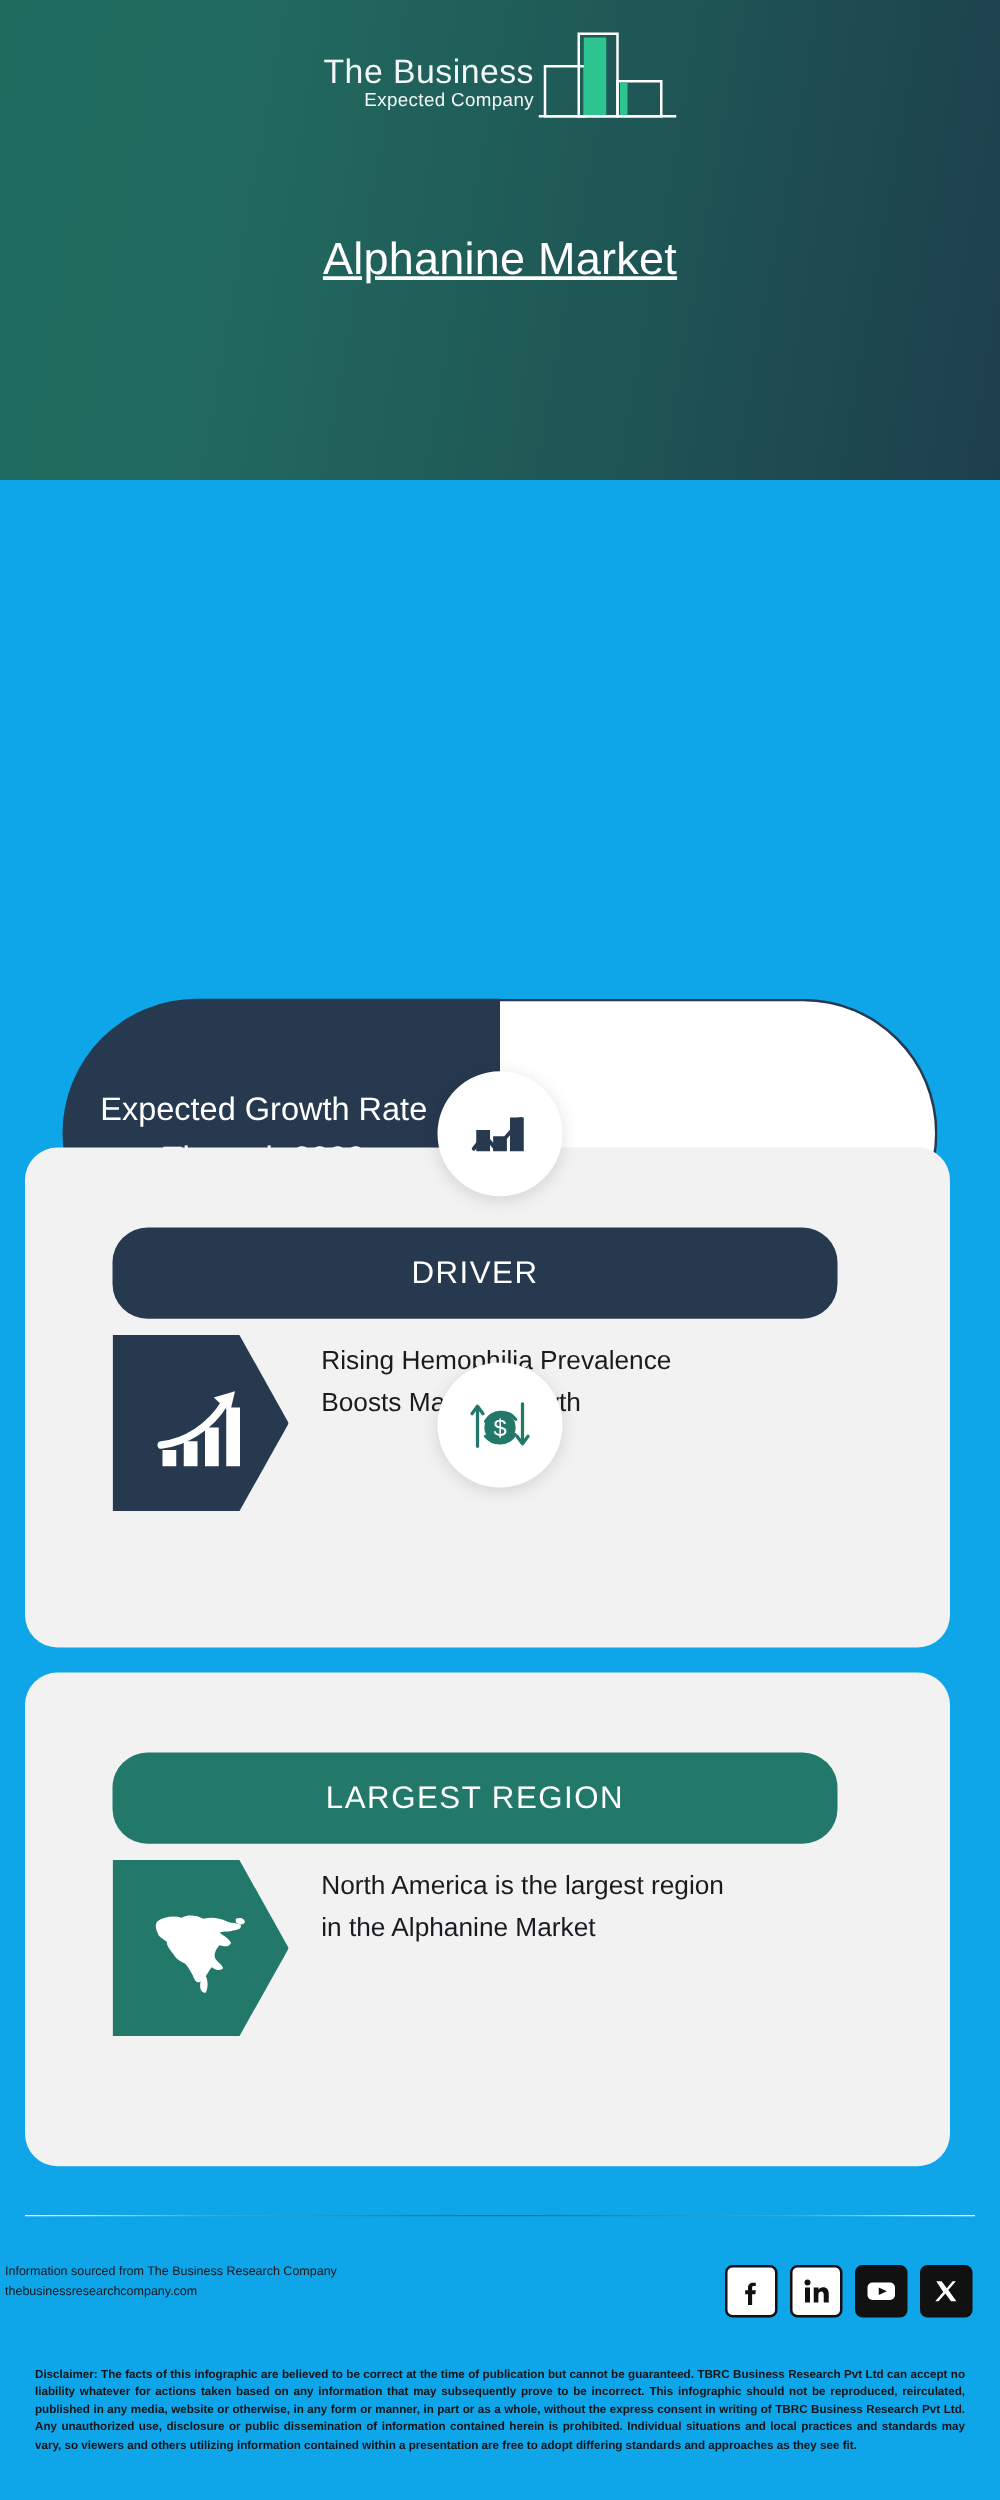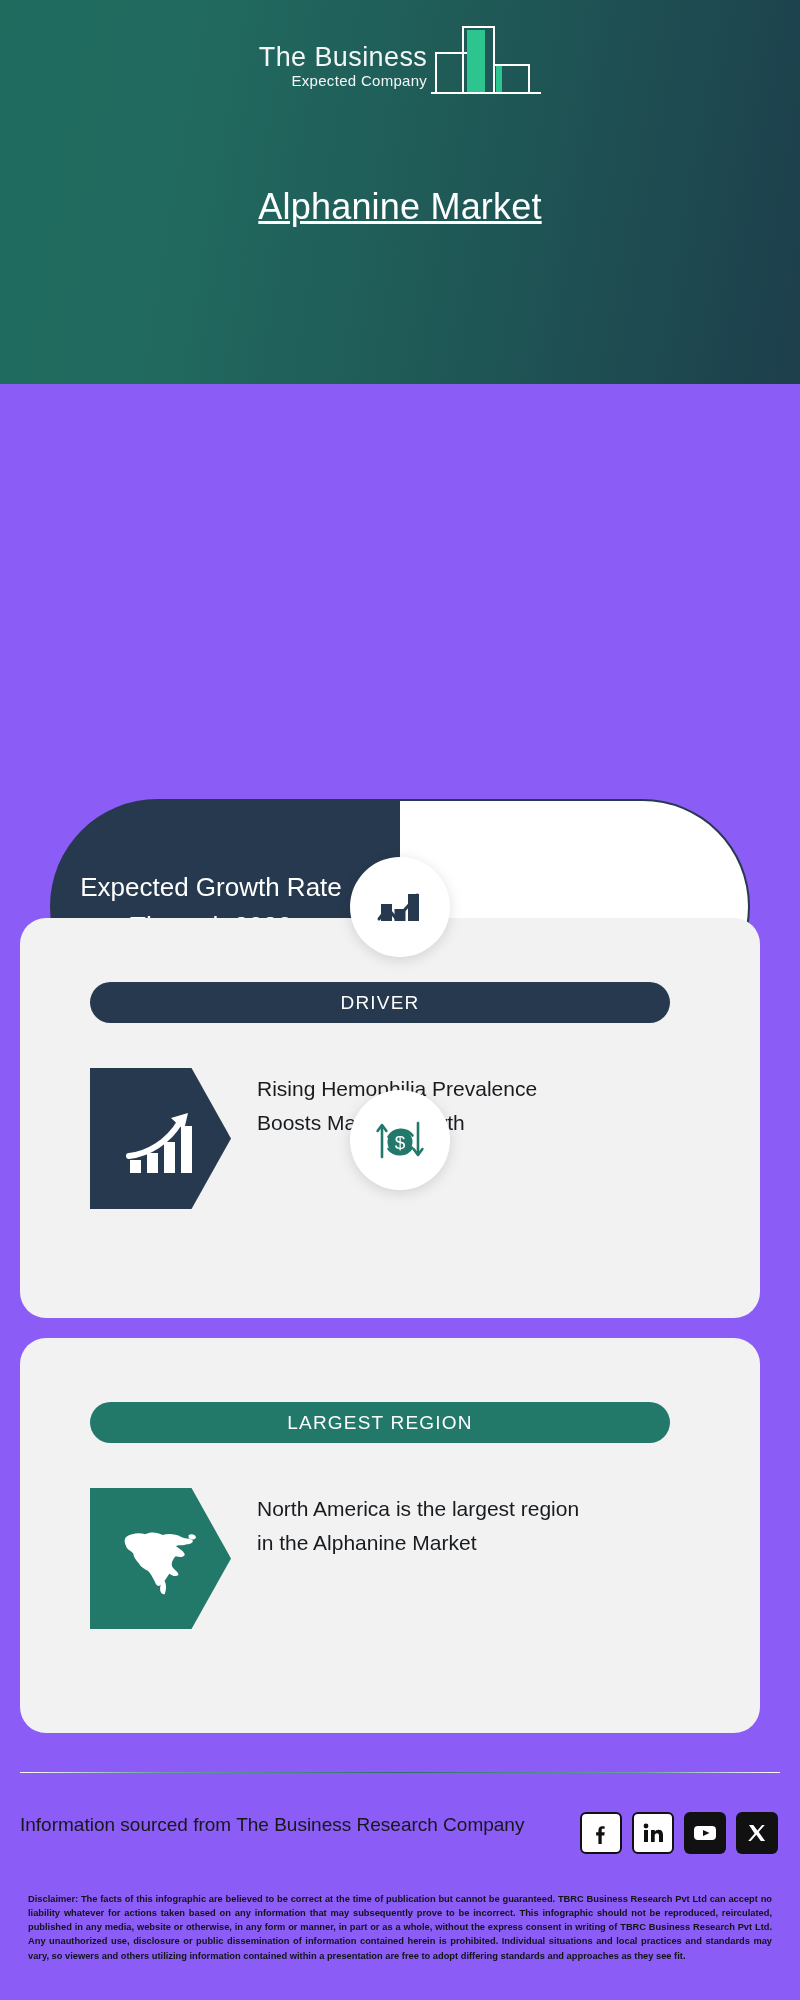--- a/index.html
+++ b/index.html
@@ -2,21 +2,21 @@
 <html><head>
 <meta charset="utf-8">
 <style>
   * { margin:0; padding:0; box-sizing:border-box; }
   html,body { width:800px; height:2000px; }
   body {
     font-family:"Liberation Sans", sans-serif;
     background:#ffffff;
     overflow:hidden;
   }
-  .page { position:relative; width:800px; height:2000px; background:#8b5cf6; }
+  .page { position:relative; width:800px; height:2000px; background:#0ea5e9; }
 
   
   .header {
     position:relative;
     width:800px; height:384px;
     background:linear-gradient(100deg,#1f6b5e 0%, #21695f 25%, #1f5a57 55%, #1d3f4c 100%);
     overflow:hidden;
   }
   .logo-wrap {
     position:absolute; left:0; right:0; top:22px;
@@ -111,23 +111,23 @@
 
   
   .card {
     position:absolute; left:20px; width:740px;
     background:#f2f2f3; border-radius:26px;
   }
   .card-driver { top:918px; height:400px; }
   .card-region { top:1338px; height:395px; }
 
   .tag {
-    position:absolute; left:70px; width:580px; height:41px;
+    position:absolute; left:70px; width:580px; height:73px;
     border-radius:28px; display:flex; align-items:center; justify-content:center;
-    color:#ffffff; font-size:19px; letter-spacing:1.2px;
+    color:#ffffff; font-size:25px; letter-spacing:1.2px;
   }
   .tag-driver { top:64px; background:#27394f; }
   .tag-region { top:64px; background:#22796a; }
 
   .row { position:absolute; left:70px; right:40px; top:150px; display:flex; gap:0; }
   .badge {
     flex:0 0 auto;
     width:141px; height:141px;
     position:relative;
     display:flex; align-items:center; justify-content:center;
@@ -148,22 +148,22 @@
 
   
   .divider {
     position:absolute; left:20px; width:760px; top:1772px; height:1px;
     background:linear-gradient(to right,#ffffff 0%, #6fa29b 18%, #2b6f66 50%, #6fa29b 82%, #ffffff 100%);
   }
   .footer {
     position:absolute; left:0; top:1790px; width:800px; height:100px;
   }
   .footer-text {
-    position:absolute; left:20px; top:20px;
-    color:#16181a; font-size:19px; line-height:1.62;
+    position:absolute; left:4px; top:20px;
+    color:#16181a; font-size:10px; line-height:1.62;
   }
   .socials {
     position:absolute; right:22px; top:22px;
     display:flex; gap:10px; align-items:center;
   }
   .s-ico {
     width:42px; height:42px; border-radius:6px;
     display:flex; align-items:center; justify-content:center;
   }
   .s-fb { background:#ffffff; border:2px solid #111111; }
@@ -280,20 +280,21 @@
         </svg>
       </div>
       <div class="row-text">North America is the largest region in the Alphanine Market</div>
     </div>
   </div>
 
   <div class="divider"></div>
   <div class="footer">
     <div class="footer-text">
       <div>Information sourced from The Business Research Company</div>
+      <div>thebusinessresearchcompany.com</div>
     </div>
     <div class="socials">
       <div class="s-ico s-fb">
         <svg width="26" height="26" viewBox="0 0 26 26">
             <path fill="#111111" d="M16.6 6.2h-2.3c-2.3 0-3.9 1.6-3.9 4v2.1H8.1v3.1h2.3V24h3.3v-8.6h2.6l.4-3.1h-3V10c0-.8.3-1.2 1.2-1.2h1.7z"></path>
           </svg>
       </div>
       <div class="s-ico s-li">
         <svg width="26" height="26" viewBox="0 0 26 26">
           <rect x="4" y="10" width="4" height="12" fill="#111111"></rect>

